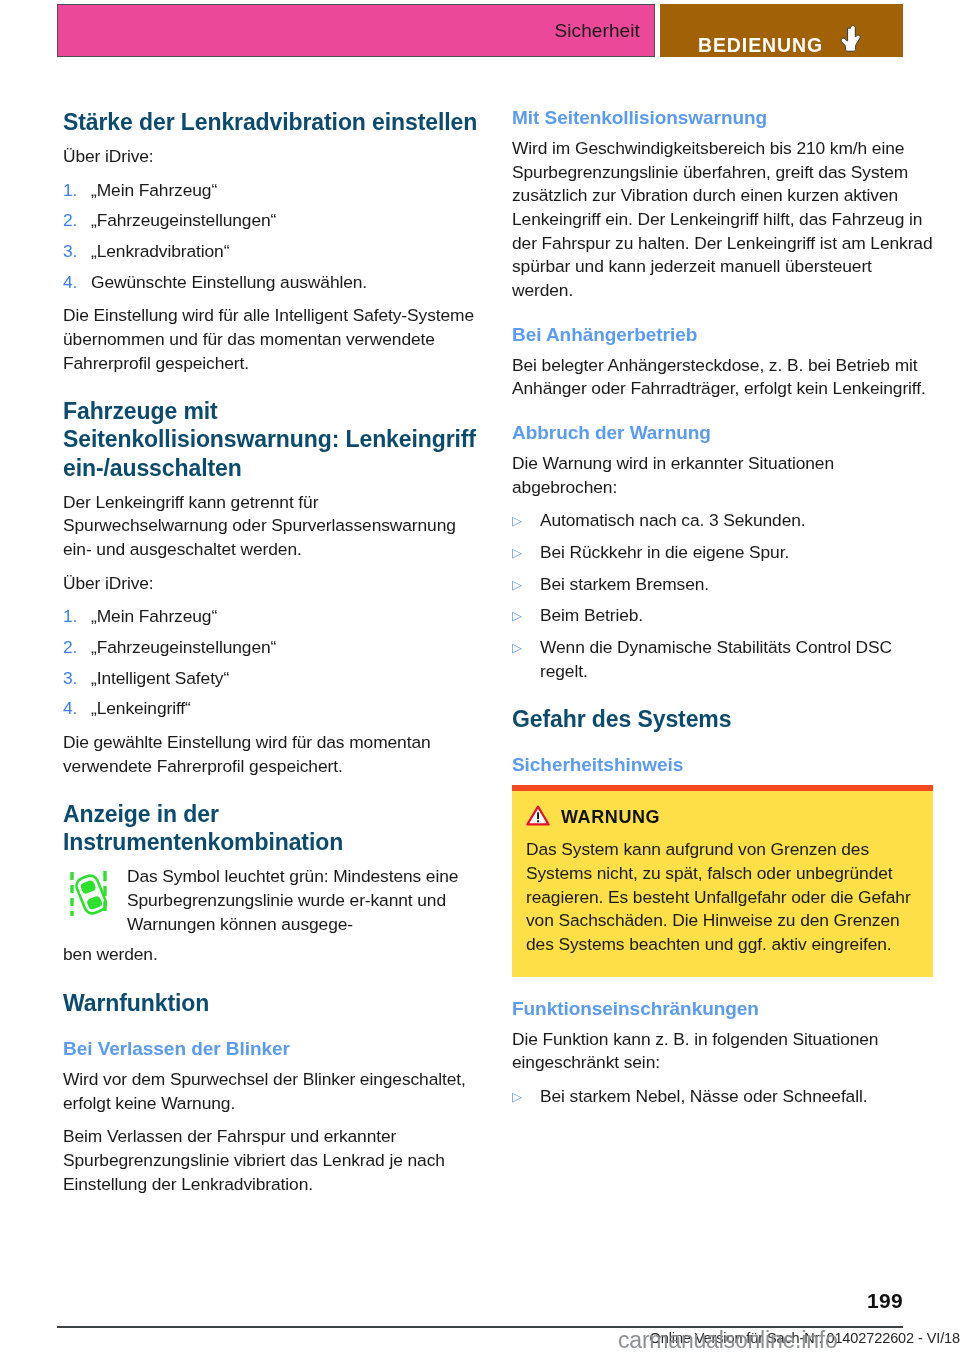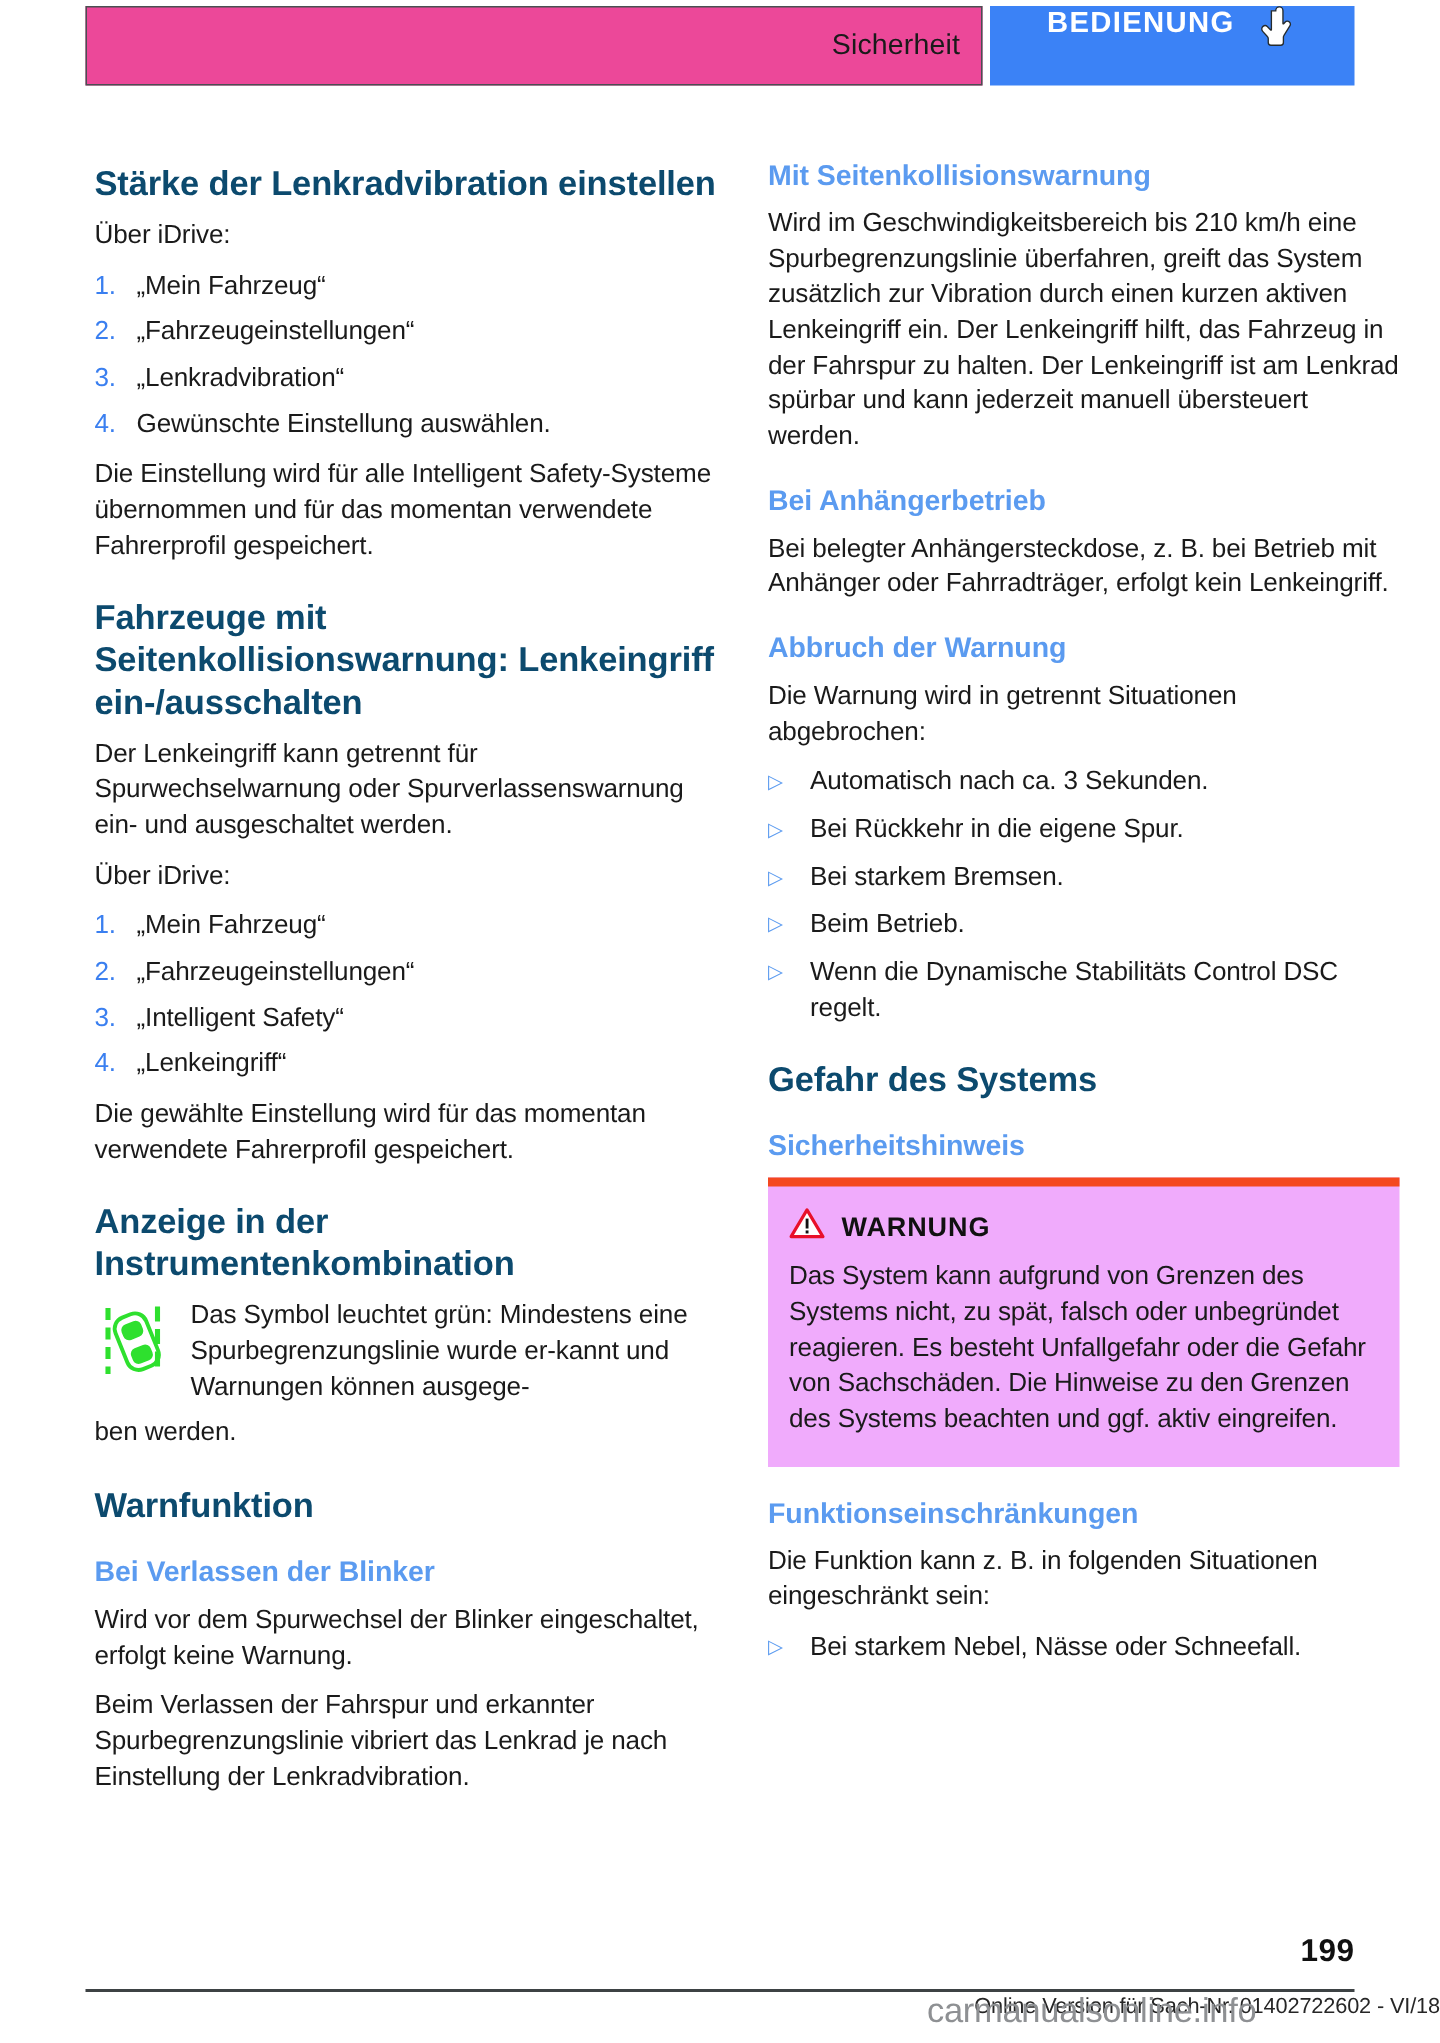--- a/index.html
+++ b/index.html
@@ -20,22 +20,22 @@
     background:#ec4899;
     display:flex; align-items:center; justify-content:flex-end;
     padding-right:14px;
   }
   .header-white .chapter {
     font-size:19px; color:#1a1a1a; letter-spacing:0.1px;
   }
   .header-dark {
     flex:1 1 auto;
     margin-left:5px;
-    background:#3b82f6;
-    display:flex; align-items:flex-start; justify-content:center;
+    background:#a16207;
+    display:flex; align-items:flex-end; justify-content:center;
     gap:16px;
   }
   .header-dark .section-name {
     font-size:19.5px; font-weight:bold; color:#ffffff; letter-spacing:0.9px;
   }
   .hand-icon { display:block; }
 
   
   .cols { position:absolute; left:0; top:86px; width:960px; }
   .col { position:absolute; top:0; width:421px; }
@@ -80,21 +80,21 @@
   }
   ul.tri li .txt { flex:1; }
 
   
   .icon-block { display:flex; margin-top:4px; margin-bottom:10px; }
   .icon-block .ic { flex:0 0 64px; padding-top:3px; }
   .icon-block .ic-text { flex:1; font-size:17.4px; line-height:1.36; letter-spacing:-0.1px; }
   .icon-overflow { font-size:17.4px; line-height:1.36; letter-spacing:-0.1px; margin-top:-3px; }
 
   
-  .warnbox { background:#f0abfc; margin-top:8px; margin-bottom:4px; }
+  .warnbox { background:#fde047; margin-top:8px; margin-bottom:4px; }
   .warnbox .bar { height:6px; background:#f4481f; }
   .warnbox .inner { padding:14px 14px 20px 14px; }
   .warnbox .wtitle {
     display:flex; align-items:center; gap:11px; margin-bottom:8px;
   }
   .warnbox .wtitle .wlabel {
     font-size:18px; font-weight:bold; letter-spacing:0.6px; color:#111;
   }
   .warnbox p {
     font-size:17.4px; line-height:1.36; letter-spacing:-0.1px; color:#1a1a1a;
@@ -222,21 +222,21 @@
 
     <div class="col col-right">
 
       <h2 class="sub first">Mit Seitenkollisionswarnung</h2>
       <p class="body">Wird im Geschwindigkeitsbereich bis 210 km/h eine Spurbegrenzungslinie überfahren, greift das System zusätzlich zur Vibration durch einen kurzen aktiven Lenkeingriff ein. Der Lenkeingriff hilft, das Fahrzeug in der Fahrspur zu halten. Der Lenkeingriff ist am Lenkrad spürbar und kann jederzeit manuell übersteuert werden.</p>
 
       <h2 class="sub">Bei Anhängerbetrieb</h2>
       <p class="body">Bei belegter Anhängersteckdose, z. B. bei Betrieb mit Anhänger oder Fahrradträger, erfolgt kein Lenkeingriff.</p>
 
       <h2 class="sub">Abbruch der Warnung</h2>
-      <p class="body">Die Warnung wird in getrennt Situationen abgebrochen:</p>
+      <p class="body">Die Warnung wird in erkannter Situationen abgebrochen:</p>
 
       <ul class="tri">
         <li>
           <span class="tri-mark">▷</span>
           <span class="txt">Automatisch nach ca. 3 Sekunden.</span>
         </li>
         <li>
           <span class="tri-mark">▷</span>
           <span class="txt">Bei Rückkehr in die eigene Spur.</span>
         </li>

